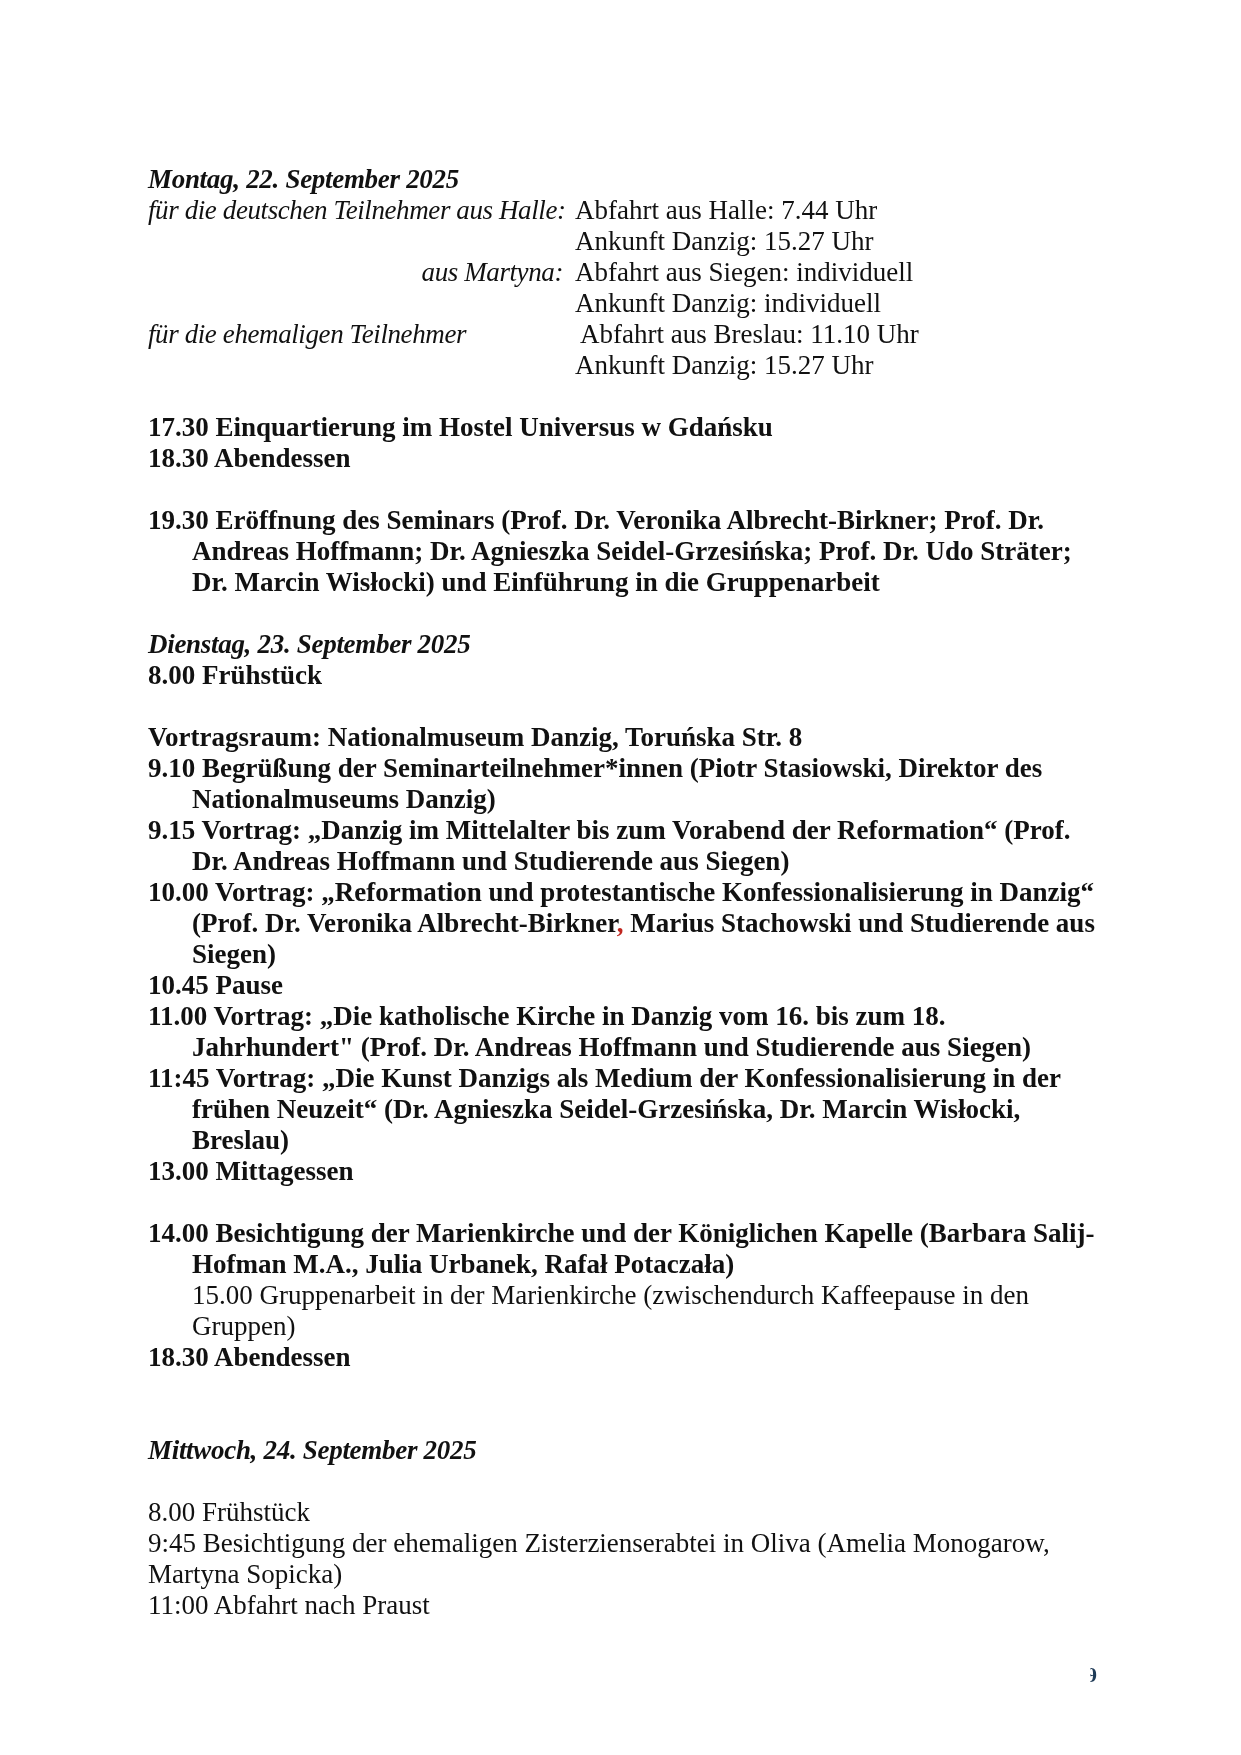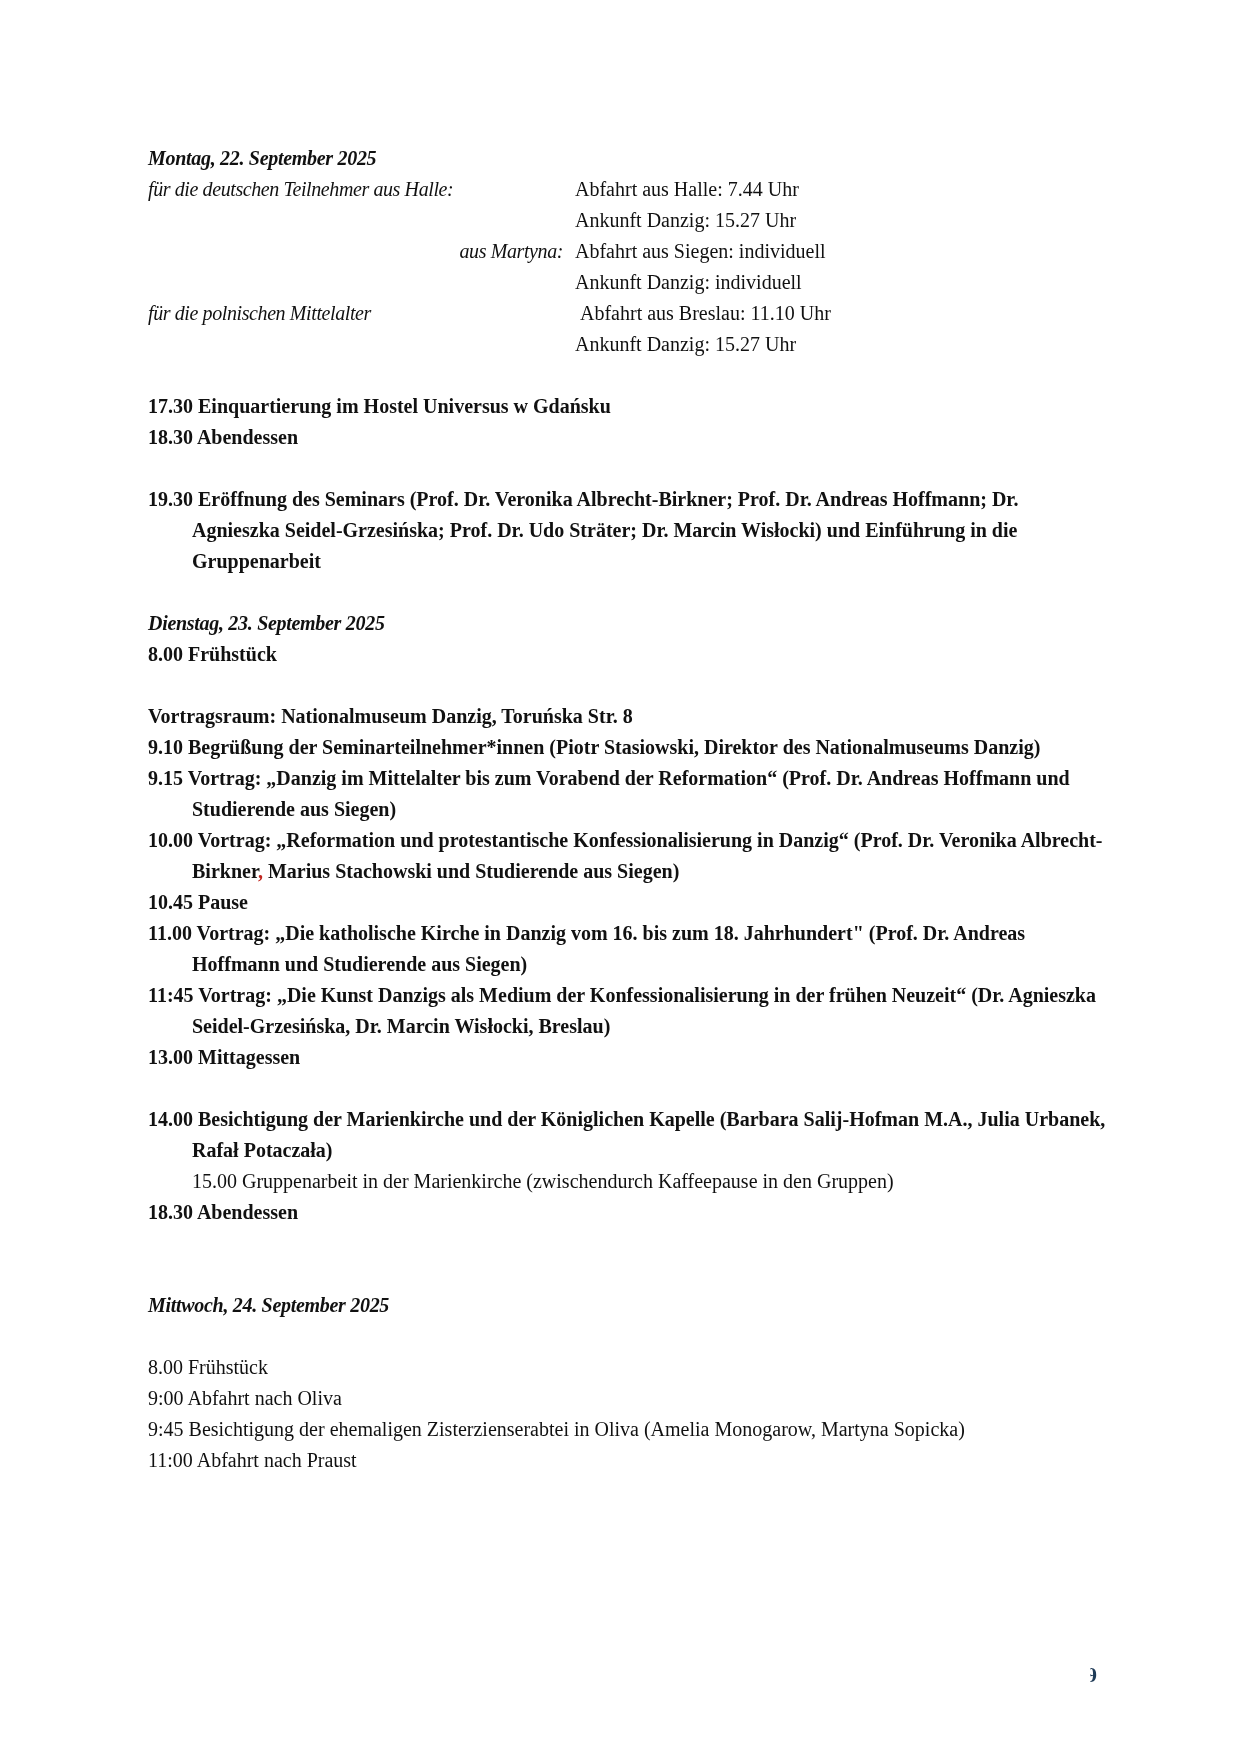--- a/index.html
+++ b/index.html
@@ -2,22 +2,22 @@
 <html><head>
   <meta charset="utf-8">
   <style>
     html, body { margin: 0; padding: 0; background: #ffffff; }
     body {
       width: 1241px; height: 1755px; position: relative; overflow: hidden;
       font-family: "Liberation Serif", "DejaVu Serif", serif;
       color: #111111;
     }
     .page {
-      position: absolute; left: 148px; top: 143px; width: 960px;
-      font-size: 20px; line-height: 31px;
+      position: absolute; left: 148px; top: 164px; width: 960px;
+      font-size: 27px; line-height: 31px;
     }
     .day-heading {
       font-style: italic; font-weight: bold; letter-spacing: -0.3px;
     }
     .gap { height: 31px; }
     .gap2 { height: 62px; }
     .travel-row { display: flex; height: 31px; }
     .travel-label {
       width: 415px; flex: 0 0 415px; font-style: italic; text-align: left;
       letter-spacing: -0.4px; white-space: nowrap;
@@ -51,21 +51,21 @@
     </div>
     <div class="travel-row">
       <span class="travel-label right">aus Martyna:</span>
       <span class="travel-value">Abfahrt aus Siegen: individuell</span>
     </div>
     <div class="travel-row">
       <span class="travel-label"></span>
       <span class="travel-value">Ankunft Danzig: individuell</span>
     </div>
     <div class="travel-row">
-      <span class="travel-label">für die polnischen Mittelalter</span>
+      <span class="travel-label">für die ehemaligen Teilnehmer</span>
       <span class="travel-value shift">Abfahrt aus Breslau: 11.10 Uhr</span>
     </div>
     <div class="travel-row">
       <span class="travel-label"></span>
       <span class="travel-value">Ankunft Danzig: 15.27 Uhr</span>
     </div>
   </div>
   <div class="gap"></div>
   <div class="entry">17.30 Einquartierung im Hostel Universus w Gdańsku</div>
   <div class="entry">18.30 Abendessen</div>
@@ -86,18 +86,17 @@
   <div class="entry">13.00 Mittagessen</div>
   <div class="gap"></div>
   <div class="entry">14.00 Besichtigung der Marienkirche und der Königlichen Kapelle (Barbara Salij-Hofman M.A., Julia Urbanek, Rafał Potaczała)</div>
   <div class="sub-entry">15.00 Gruppenarbeit in der Marienkirche (zwischendurch Kaffeepause in den Gruppen)</div>
   <div class="entry">18.30 Abendessen</div>
   <div class="gap2"></div>
 
   <div class="day-heading">Mittwoch, 24. September 2025</div>
   <div class="gap"></div>
   <div>8.00 Frühstück</div>
-  <div>9:00 Abfahrt nach Oliva</div>
   <div>9:45 Besichtigung der ehemaligen Zisterzienserabtei in Oliva (Amelia Monogarow, Martyna Sopicka)</div>
   <div>11:00 Abfahrt nach Praust</div>
 </div>
 
 <div class="page-number">9</div>
 
 </body></html>

